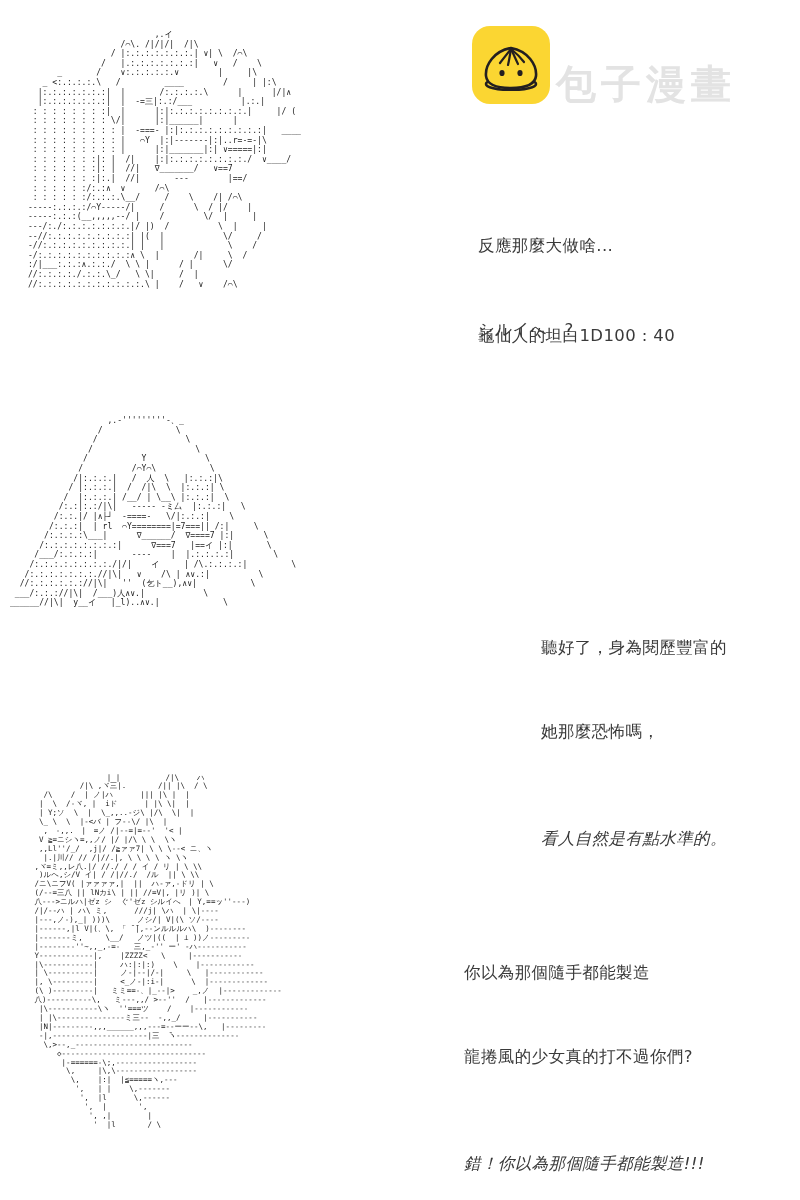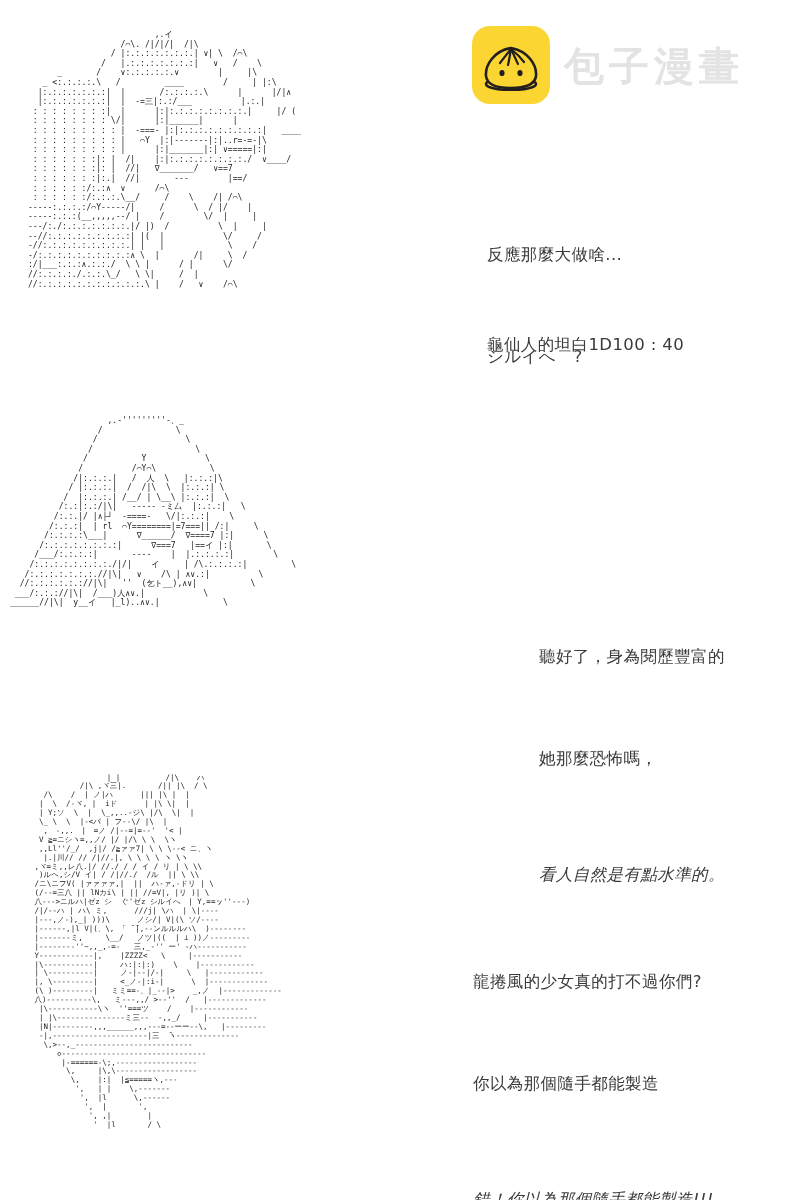--- a/index.html
+++ b/index.html
@@ -16,22 +16,22 @@
     font-family: "Liberation Sans", "DejaVu Sans", sans-serif;
     -webkit-font-smoothing: antialiased;
   }
 
   
   #watermark {
     position: absolute;
     left: 472px;
     top: 26px;
     display: flex;
-    align-items: center;
-    gap: 14px;
+    align-items: flex-end;
+    gap: 6px;
     user-select: none;
   }
   #logo-mark {
     width: 78px;
     height: 78px;
     border-radius: 18px;
     background: #FBD632;
     position: relative;
     flex: 0 0 auto;
   }
@@ -70,23 +70,23 @@
     position: absolute;
     color: #3a3a3a;
     font-size: 16.5px;
     line-height: 26px;
     white-space: pre-wrap;
     font-family: "DejaVu Sans", "Liberation Sans", sans-serif;
     letter-spacing: 0.4px;
   }
   #dlg-1 { left: 475px; top: 178px; }
   #dlg-1b { left: 475px; top: 268px; }
-  #dlg-2 { left: 527px; top: 580px; }
+  #dlg-2 { left: 538px; top: 580px; }
   #dlg-3 { left: 461px; top: 905px; }
-  .dialogue p { margin: 12px; }
+  .dialogue p { margin: 3px; }
   .dialogue p.gap { margin-top: 26px; font-style: italic; }
 
   
   .aa {
     position: absolute;
     white-space: pre;
     font-family: "DejaVu Sans Mono", "Liberation Mono", monospace;
     color: #1a1a1a;
     font-size: 8.1px;
     line-height: 9.6px;
@@ -221,18 +221,18 @@
   <p>龜仙人的坦白1D100 : 40</p>
 </div>
 
 <div class="dialogue" id="dlg-2">
   <p>聽好了，身為閱歷豐富的</p>
   <p>她那麼恐怖嗎，</p>
   <p class="gap">看人自然是有點水準的。</p>
 </div>
 
 <div class="dialogue" id="dlg-3">
+  <p>你以為那個隨手都能製造</p>
   <p>龍捲風的少女真的打不過你們?</p>
-  <p>你以為那個隨手都能製造</p>
   <p class="gap">錯！你以為那個隨手都能製造!!!</p>
   
   
 </div>
 
 </body></html>

